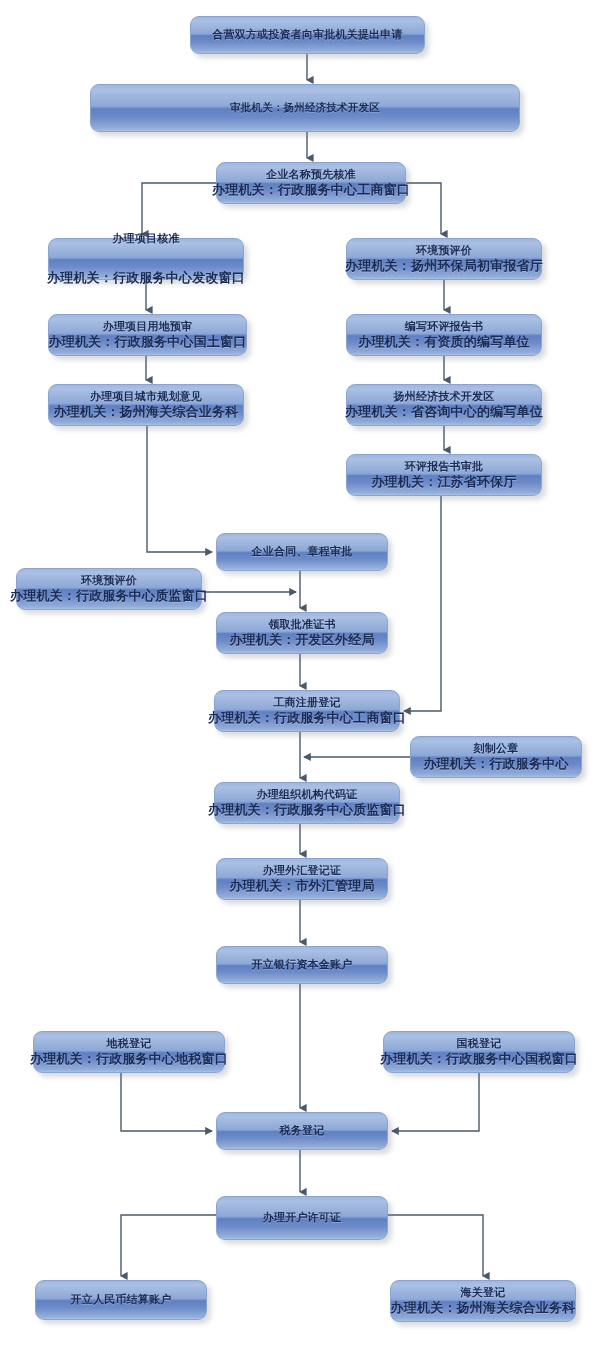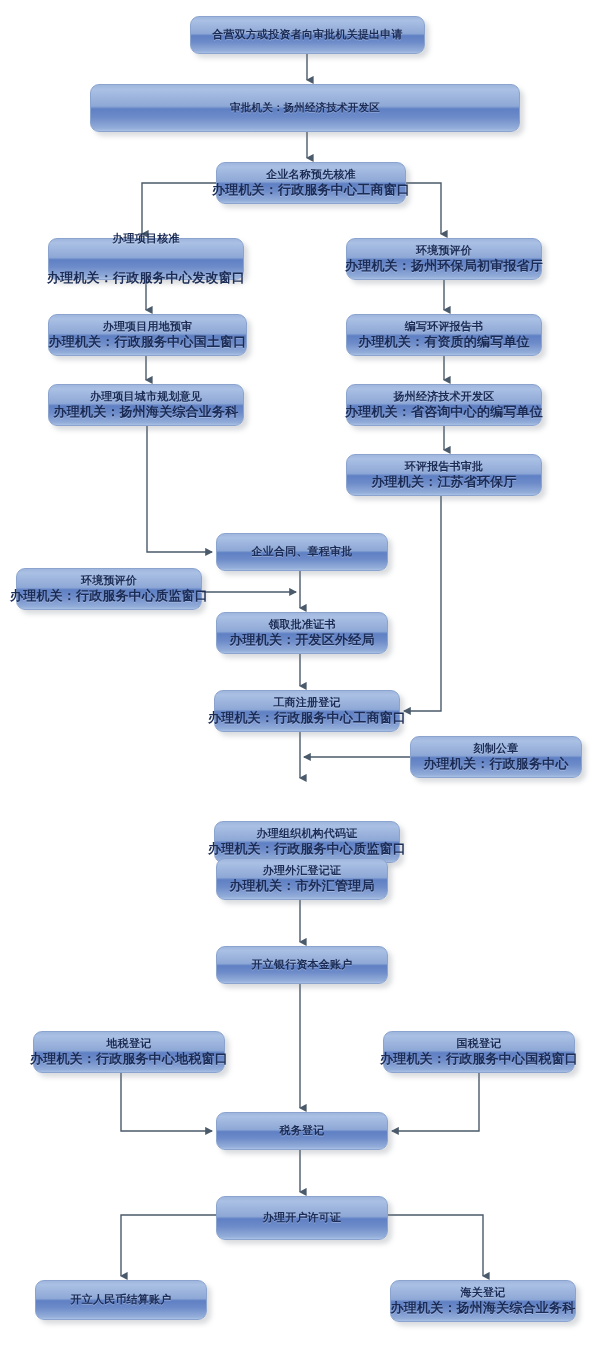--- a/index.html
+++ b/index.html
@@ -162,21 +162,21 @@
         <div class="line2">办理机关：开发区外经局</div>
       </div>
       <div class="node" style="left: 214px; top: 690px; width: 186px; height: 42px;">
         <div class="line1">工商注册登记</div>
         <div class="line2">办理机关：行政服务中心工商窗口</div>
       </div>
       <div class="node" style="left: 410px; top: 736px; width: 172px; height: 42px;">
         <div class="line1">刻制公章</div>
         <div class="line2">办理机关：行政服务中心</div>
       </div>
-      <div class="node" style="left: 214px; top: 782px; width: 186px; height: 42px; margin-top: 39px;">
+      <div class="node" style="left: 214px; top: 782px; width: 186px; height: 42px;">
         <div class="line1">办理组织机构代码证</div>
         <div class="line2">办理机关：行政服务中心质监窗口</div>
       </div>
       <div class="node" style="left: 216px; top: 858px; width: 172px; height: 42px;">
         <div class="line1">办理外汇登记证</div>
         <div class="line2">办理机关：市外汇管理局</div>
       </div>
       <div class="node" style="left: 216px; top: 946px; width: 172px; height: 38px;">
         <div class="line1">开立银行资本金账户</div>
       </div>

